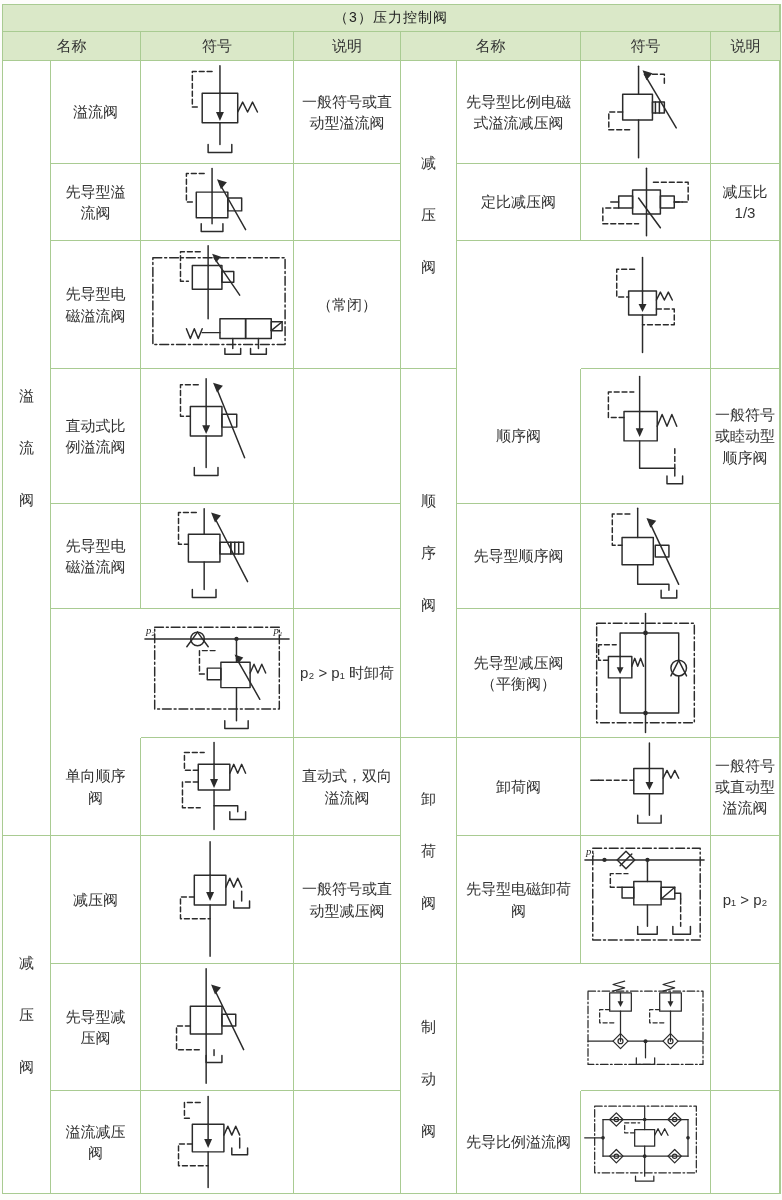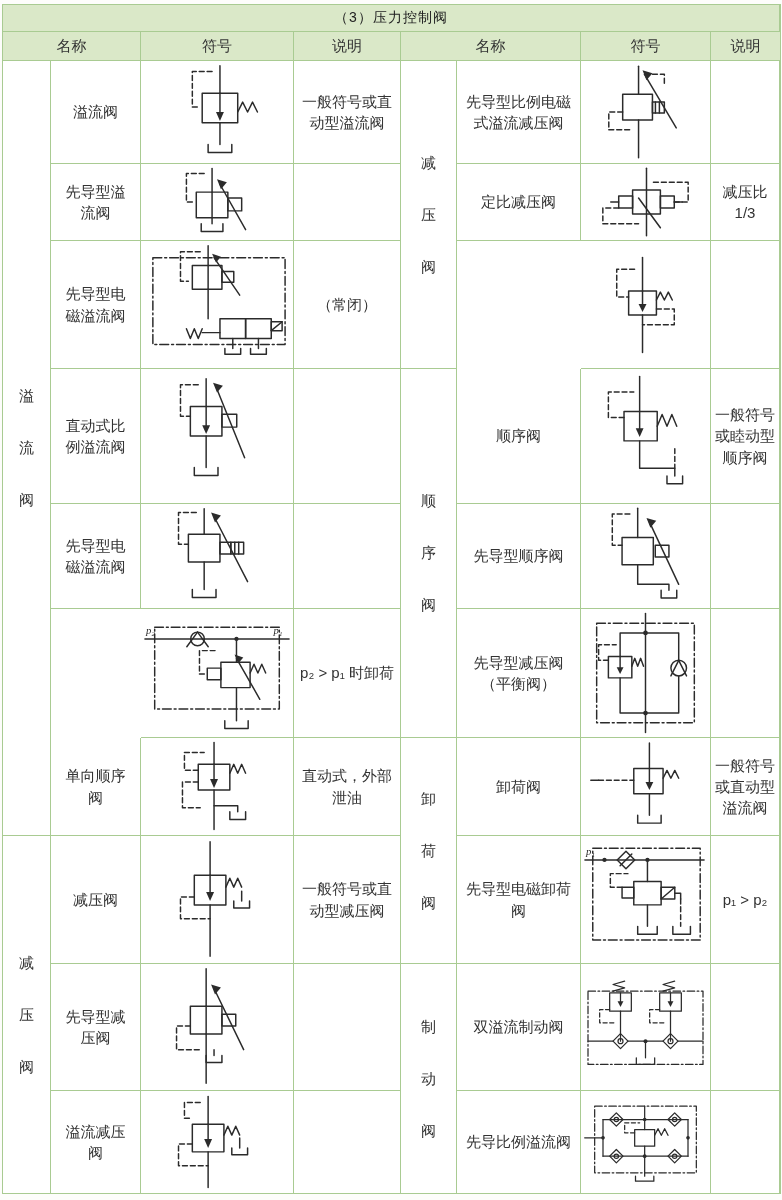--- a/index.html
+++ b/index.html
@@ -232,21 +232,21 @@
         <path class="fill" d="M72,48 l-4,-9 h8 z"></path>
       <path d="M88,33 l4,-9 4,9 4,-9 4,9"></path>
       <path class="dash" d="M56,30 H42 V12 H62"></path>
       <path class="dash" d="M56,42 H40 V68 H58"></path>
       <path d="M72,50 V90"></path>
       <path d="M72,66 H96 V72"></path>
         <path d="M88,72 V80 H104 V72"></path>
     </svg>
   </div>
   <div class="cell dL" style="grid-column:4;grid-row:9">
-      <span>直动式，外部泄油</span>
+      <span>直动式，双向溢流阀</span>
     </div>
 
   <div class="cell nL" style="grid-column:2;grid-row:10">
       <span>减压阀</span>
     </div>
   <div class="cell sym" style="grid-column:3;grid-row:10">
     <svg width="150" height="122" viewBox="0 0 150 122">
       <path d="M68,2 V36"></path>
       <rect x="52" y="36" width="32" height="30"></rect>
       <path d="M68,36 V55"></path>
@@ -469,23 +469,20 @@
         <path d="M56,88 V96 H76 V88"></path>
       <path class="dash" d="M100,60 V88"></path>
         <path d="M94,54 H100 V60"></path>
       <path d="M92,88 V96 H110 V88"></path>
     </svg>
   </div>
   <div class="cell dR" style="grid-column:8;grid-row:10">
       <span>p₁ &gt; p₂</span>
     </div>
 
-  <div class="cell nR" style="grid-column:6;grid-row:11">
-      <span>双溢流制动阀</span>
-    </div>
   <div class="cell sym" style="grid-column:7;grid-row:11">
     <svg width="128" height="122" viewBox="0 0 150 122">
       <rect class="dd" x="6" y="18" width="138" height="88"></rect>
       <path d="M36,18 l14,-4 -14,-4 14,-4"></path>
         <path d="M96,18 l14,-4 -14,-4 14,-4"></path>
       <rect x="32" y="20" width="26" height="22"></rect>
         <rect x="92" y="20" width="26" height="22"></rect>
       <path d="M45,20 V32"></path>
         <path class="fill" d="M45,37 l-3.5,-7 h7 z"></path>
       <path d="M105,20 V32"></path>

